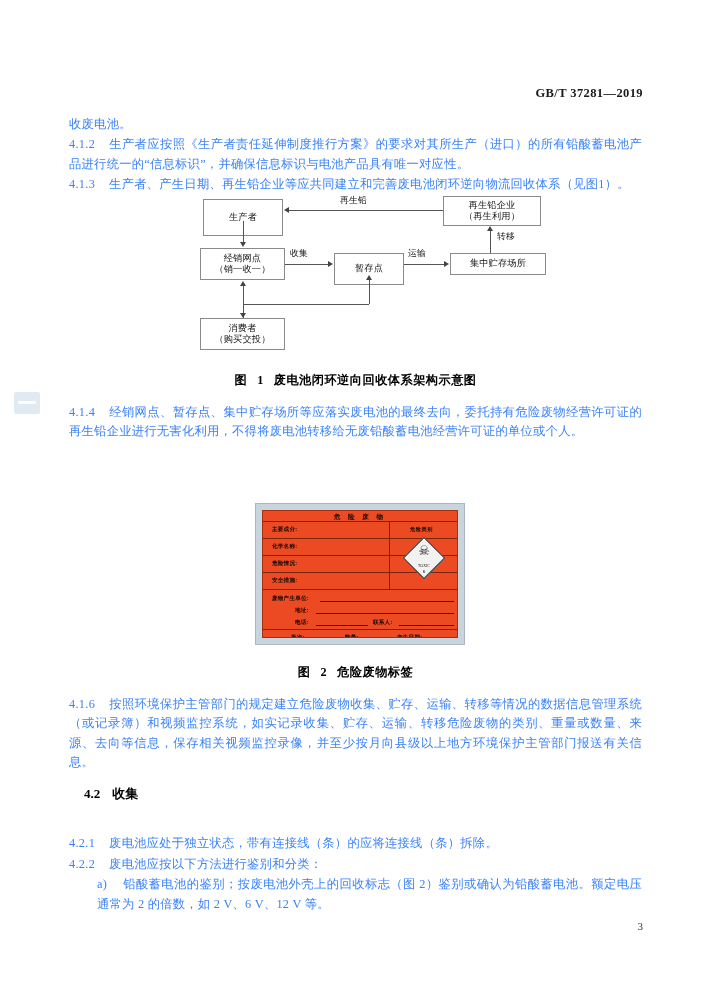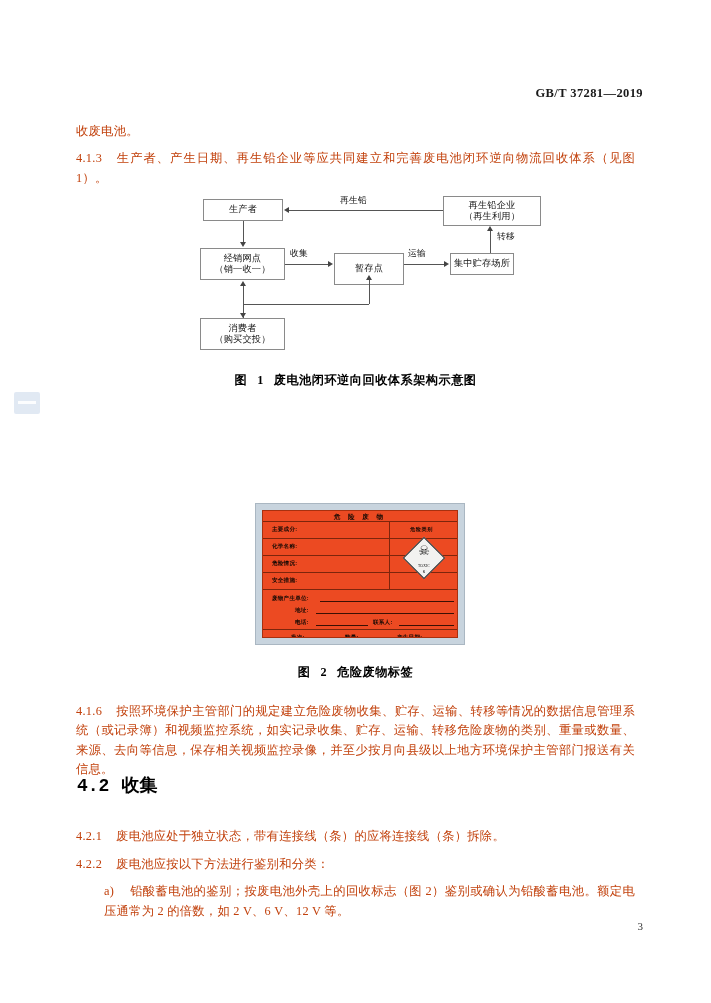--- a/index.html
+++ b/index.html
@@ -38,46 +38,45 @@
     position: absolute;
     left: 68px;
     top: 114px;
     width: 575px;
   }
 
   .para {
     font-size: 12.3px;
     line-height: 19.4px;
     text-align: justify;
-    color: #c2410c;
-    margin: 8px;
+    color: #3b82f6;
+    margin: 1px;
     letter-spacing: 0.02em;
   }
   .para .num {
     font-family: "Liberation Serif", serif;
     letter-spacing: 0.3px;
   }
   .para .gap {
     display: inline-block;
     width: 14px;
   }
   .indent-a {
     padding-left: 28px;
     text-indent: 0;
   }
   .indent-a .hang {
     display: inline-block;
     width: 26px;
   }
   .sec-head {
-    font-size: 18px;
+    font-size: 13px;
     font-weight: bold;
     line-height: 19.4px;
-    margin: 9px;
-    font-family: Liberation Mono, monospace;
+    margin: 16px;
   }
   .sec-head .gap { display:inline-block; width: 12px; }
   .spacer-md { height: 14px; }
 
   
   .fig1-wrap {
     position: absolute;
     left: 68px;
     top: 196px;
     width: 575px;
@@ -264,45 +263,46 @@
 <body>
 
 <div class="page">
 
   <div class="std-header">GB/T 37281—2019</div>
 
   <div class="smudge"></div>
 
   <div class="content" style="top:114px;">
     <p class="para">收废电池。</p>
+    <p class="para"><span class="num">4.1.2</span><span class="gap"></span><span>生产者应按照《生产者责任延伸制度推行方案》的要求对其所生产（进口）的所有铅酸蓄电池产品进行统一的“信息标识”，并确保信息标识与电池产品具有唯一对应性。</span></p>
     <p class="para"><span class="num">4.1.3</span><span class="gap"></span><span>生产者、产生日期、再生铅企业等应共同建立和完善废电池闭环逆向物流回收体系（见图1）。</span></p>
   </div>
 
   <div class="fig1-wrap">
     <div class="fig1">
 
-      <div class="node" style="left:135px; top:3px; width:80px; height:22px;">
+      <div class="node" style="left:135px; top:3px; width:80px; height:37px;">
         <span>生产者</span>
       </div>
 
       <div class="node" style="left:375px; top:0px; width:98px; height:30px;">
         <span>再生铅企业</span>
         <span>（再生利用）</span>
       </div>
 
       <div class="node" style="left:132px; top:52px; width:85px; height:32px;">
         <span>经销网点</span>
         <span>（销一收一）</span>
       </div>
 
       <div class="node" style="left:266px; top:57px; width:70px; height:32px;">
         <span>暂存点</span>
       </div>
 
-      <div class="node" style="left:382px; top:57px; width:64px; height:22px;">
+      <div class="node" style="left:382px; top:57px; width:96px; height:22px;">
         <span>集中贮存场所</span>
       </div>
 
       <div class="node" style="left:132px; top:122px; width:85px; height:32px;">
         <span>消费者</span>
         <span>（购买交投）</span>
       </div>
 
       <div class="ln h" style="left:221px; top:14px; width:154px;"></div>
       <div class="arrow left" style="left:216px; top:10.5px;"></div>
@@ -332,20 +332,21 @@
       <div class="arrow up" style="left:297.8px; top:79px;"></div>
 
     </div>
   </div>
 
   <div class="fig-caption" style="top:372px;">
     <span>图</span><span class="cgap"></span><span>1</span><span class="cgap"></span><span>废电池闭环逆向回收体系架构示意图</span>
   </div>
 
   <div class="content" style="top:402px;">
+    <p class="para"><span class="num">4.1.4</span><span class="gap"></span><span>经销网点、暂存点、集中贮存场所等应落实废电池的最终去向，委托持有危险废物经营许可证的再生铅企业进行无害化利用，不得将废电池转移给无废铅酸蓄电池经营许可证的单位或个人。</span></p>
   </div>
 
   <div class="fig2-wrap">
     <div class="label-card">
 
       <div class="label-title">危 险 废 物</div>
 
       <div class="lrule" style="left:0; top:10px; width:100%;"></div>
       <div class="lrule" style="left:0; top:27px; width:100%;"></div>
       <div class="lrule" style="left:0; top:44px; width:100%;"></div>

